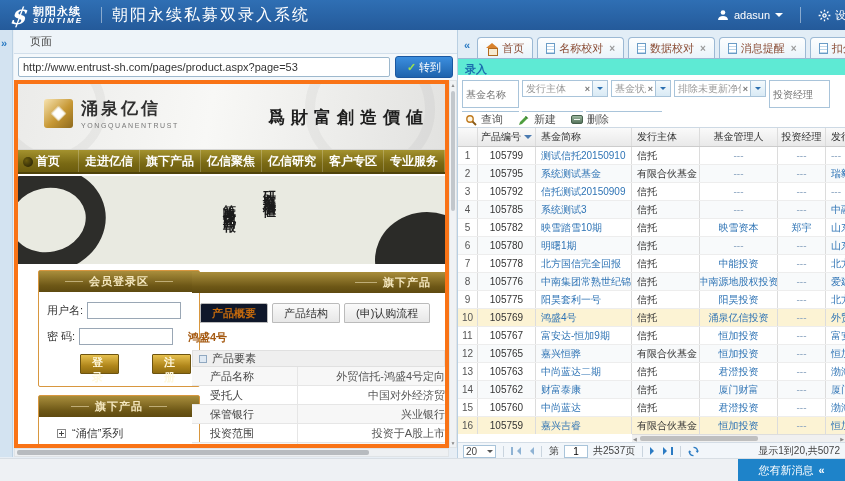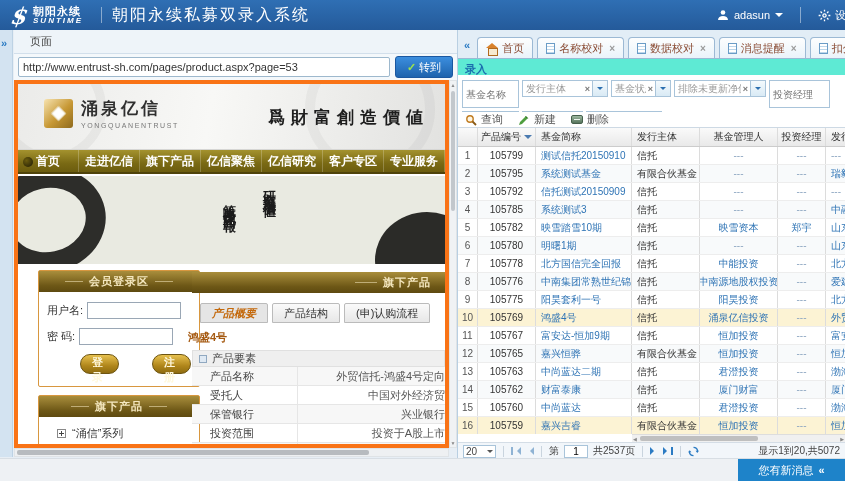--- a/index.html
+++ b/index.html
@@ -74,39 +74,39 @@
   .gold-box{ border:1px solid #d8973f; border-radius:2px; background:#fff; margin-bottom:8px; }
   .gold-head{ height:21px; background:linear-gradient(#a98e3c,#6d5716 70%,#5e4a10); color:#f4e7bf;
               display:flex; align-items:center; justify-content:center; gap:6px;
               font-weight:bold; letter-spacing:1px; font-size:11px; }
   .gold-head::before,.gold-head::after{ content:""; width:18px; height:1px; background:rgba(244,231,191,.55); }
   .login-body{ padding:10px 8px 12px; }
   .lg-row{ display:flex; align-items:center; gap:4px; margin-bottom:9px; color:#333; }
   .lg-row input{ width:94px; height:17px; border:1px solid #9aa7b5; }
   .lg-btns{ display:flex; gap:10px; padding-left:10px; margin-top:2px; }
   .gold-btn{ width:57px; height:20px; background:linear-gradient(#e7c14f,#b0861b 60%,#8f6c10);
-             border:1px solid #6d5410; border-radius:10px; color:#fff8dc; font-weight:bold;
+             border:1px solid #6d5410; border-radius:1px; color:#fff8dc; font-weight:bold;
              letter-spacing:4px; font-size:11px; cursor:pointer;margin-left:23px; }
   .tree-body{ padding:4px 0 0; }
   .tree-item{ display:flex; align-items:center; gap:6px; padding:5px 0 5px 18px; border-bottom:1px solid #ddd; color:#333; cursor:pointer; }
   .tree-item:last-child{ border-bottom:none; }
   .tbox{ width:9px; height:9px; border:1px solid #888; background:#fff; position:relative; flex:none; }
   .tbox::before{ content:""; position:absolute; left:1px; right:1px; top:3px; height:1px; background:#444; }
   .tbox.plus::after{ content:""; position:absolute; top:1px; bottom:1px; left:3px; width:1px; background:#444; }
 
   .ct-col{ position:absolute; left:174px; top:8px; right:0; }
   .ct-goldbar{ height:21px; background:linear-gradient(#a98e3c,#6d5716 70%,#5e4a10); color:#f4e7bf;
                display:flex; align-items:center; justify-content:flex-end; gap:6px; padding-right:14px;
                font-weight:bold; letter-spacing:1px; }
   .ct-goldbar::before{ content:""; width:22px; height:1px; background:rgba(244,231,191,.55); }
   .ct-tabs{ display:flex; gap:4px; margin:10px 0 0 8px; }
   .ct-tab{ height:20px; padding:0 11px; display:flex; align-items:center;
            border:1px solid #bbb; background:linear-gradient(#fafafa,#e7e7e7);
            color:#333; border-radius:2px 2px 0 0; cursor:pointer; white-space:nowrap; }
-  .ct-tab.active{ background:#e5e5e5; color:#c4690c; font-weight:bold;font-style:italic; }
+  .ct-tab.active{ background:#0f172a; color:#c4690c; font-weight:bold; }
   .ct-crumb{ color:#a55a12; font-weight:bold; margin:7px 0 5px -4px; }
   .ct-section{ height:17px; background:#efefef; border:1px solid #e0e0e0; display:flex; align-items:center;
                gap:5px; padding-left:6px; color:#444; }
   .sq{ width:8px; height:8px; border:1px solid #90a8c0; background:#dfe9f3; }
   .ct-row{ display:flex; height:19px; align-items:center; border-bottom:1px solid #e6e6e6; }
   .ct-row:nth-child(odd){ background:#f7f7f7; }
   .ct-label{ width:42%; padding-left:18px; color:#444; border-right:1px solid #e6e6e6; height:100%;
              display:flex; align-items:center; }
   .ct-value{ flex:1; text-align:right; color:#555; white-space:nowrap; overflow:hidden; }
 

